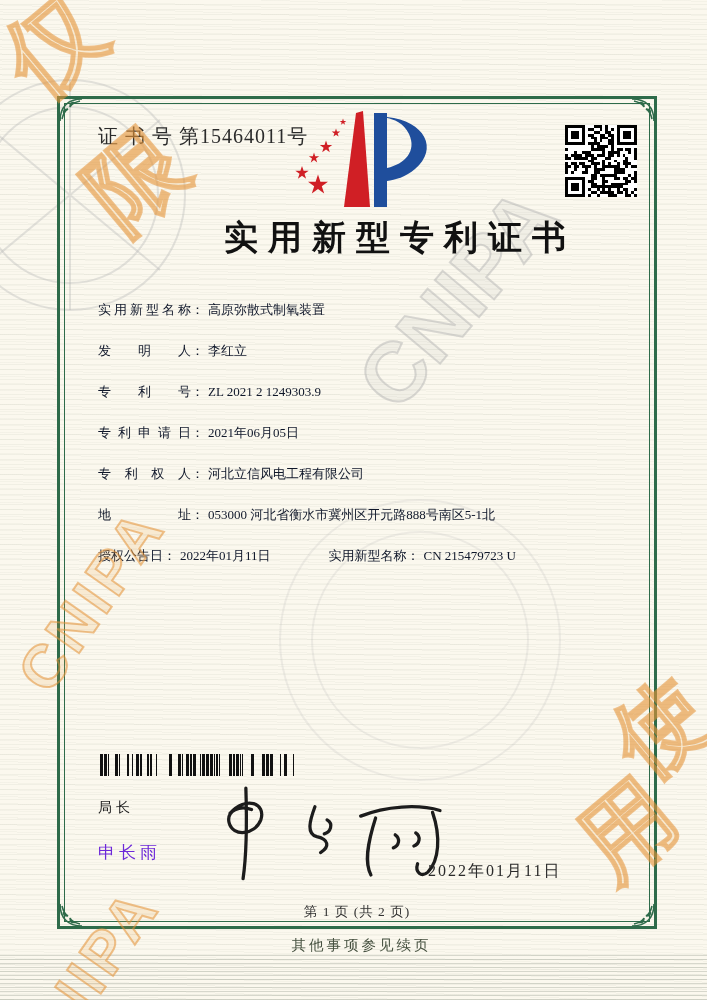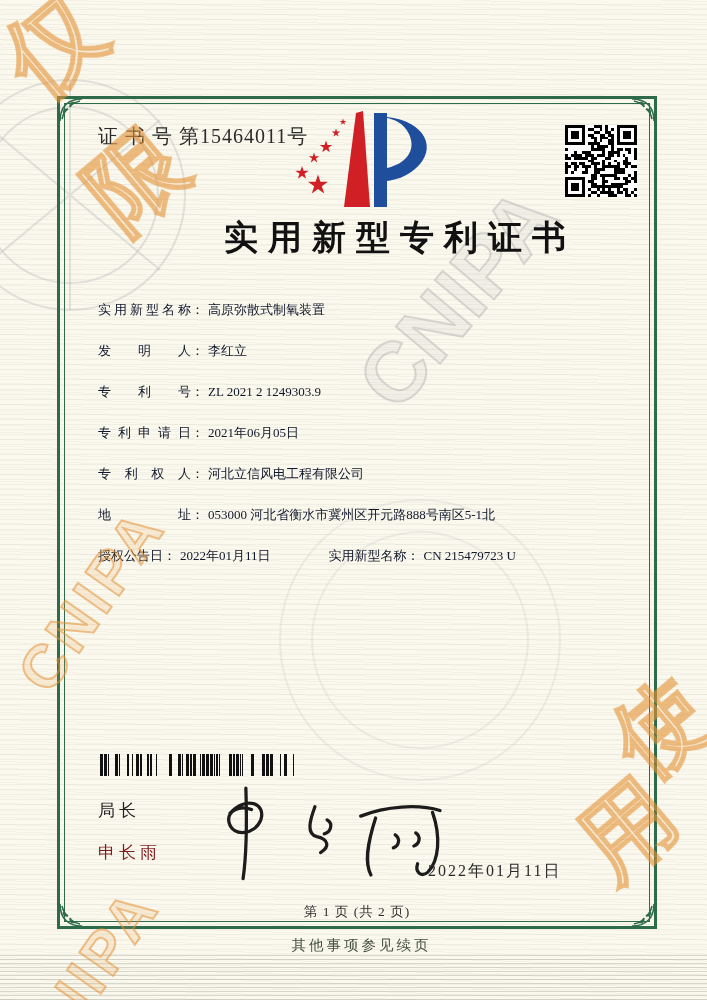--- a/index.html
+++ b/index.html
@@ -66,22 +66,22 @@
   }
   .flabel.noj{width:auto;text-align:left;text-align-last:auto;}
   .colon{margin-right:4px;}
   .pair2{margin-left:58px;}
   .paras{
     position:absolute;left:30px;top:488px;width:534px;
     font-size:15px;line-height:27px;color:#222;text-align:justify;
   }
   .paras p{margin:0;text-indent:2em;}
   .barcode{position:absolute;left:38px;top:655px;width:200px;height:22px;}
-  .sig-title{position:absolute;left:38px;top:700px;font-size:17px;letter-spacing:4px;color:#222;}
-  .sig-name{position:absolute;left:38px;top:742px;font-size:17px;letter-spacing:4px;color:#7f1d1d;}
+  .sig-title{position:absolute;left:38px;top:700px;font-size:14px;letter-spacing:4px;color:#222;}
+  .sig-name{position:absolute;left:38px;top:742px;font-size:17px;letter-spacing:4px;color:#6d28d9;}
   .sig-hand{position:absolute;left:128px;top:678px;width:280px;height:110px;}
   .grant-date-bottom{
     position:absolute;left:368px;top:762px;font-size:16px;letter-spacing:2px;color:#2b2b2b;
   }
   .page-number{
     position:absolute;left:0;top:804px;width:100%;text-align:center;
     font-size:13.5px;color:#333;letter-spacing:1px;
   }
   .footer-note{
     position:absolute;left:0;top:936px;width:100%;text-align:center;z-index:2;

